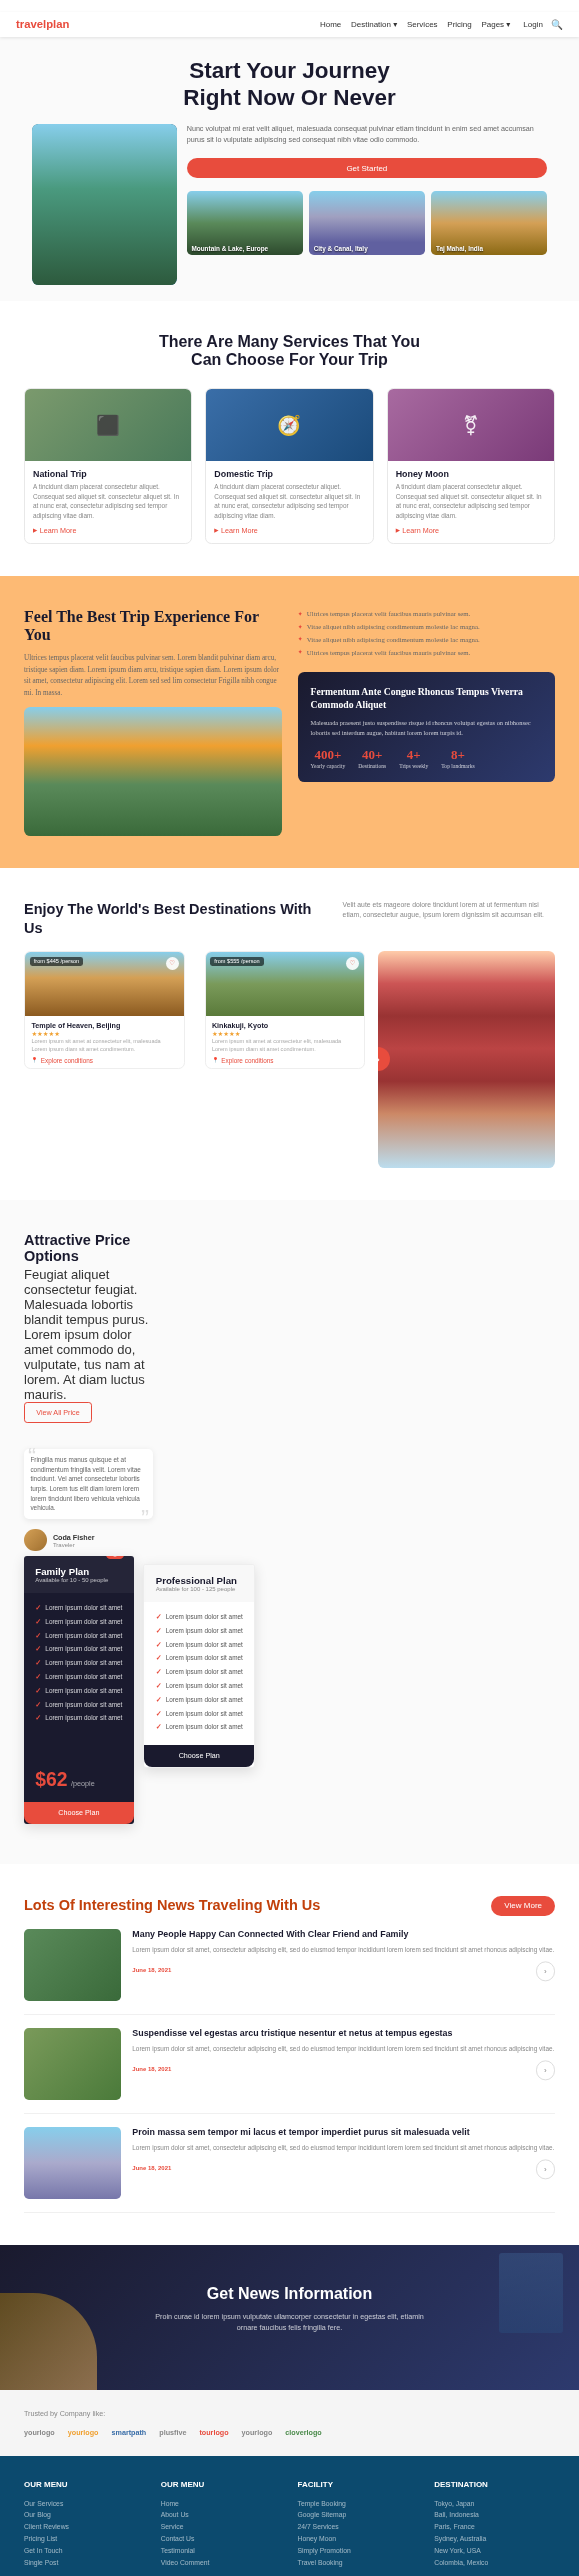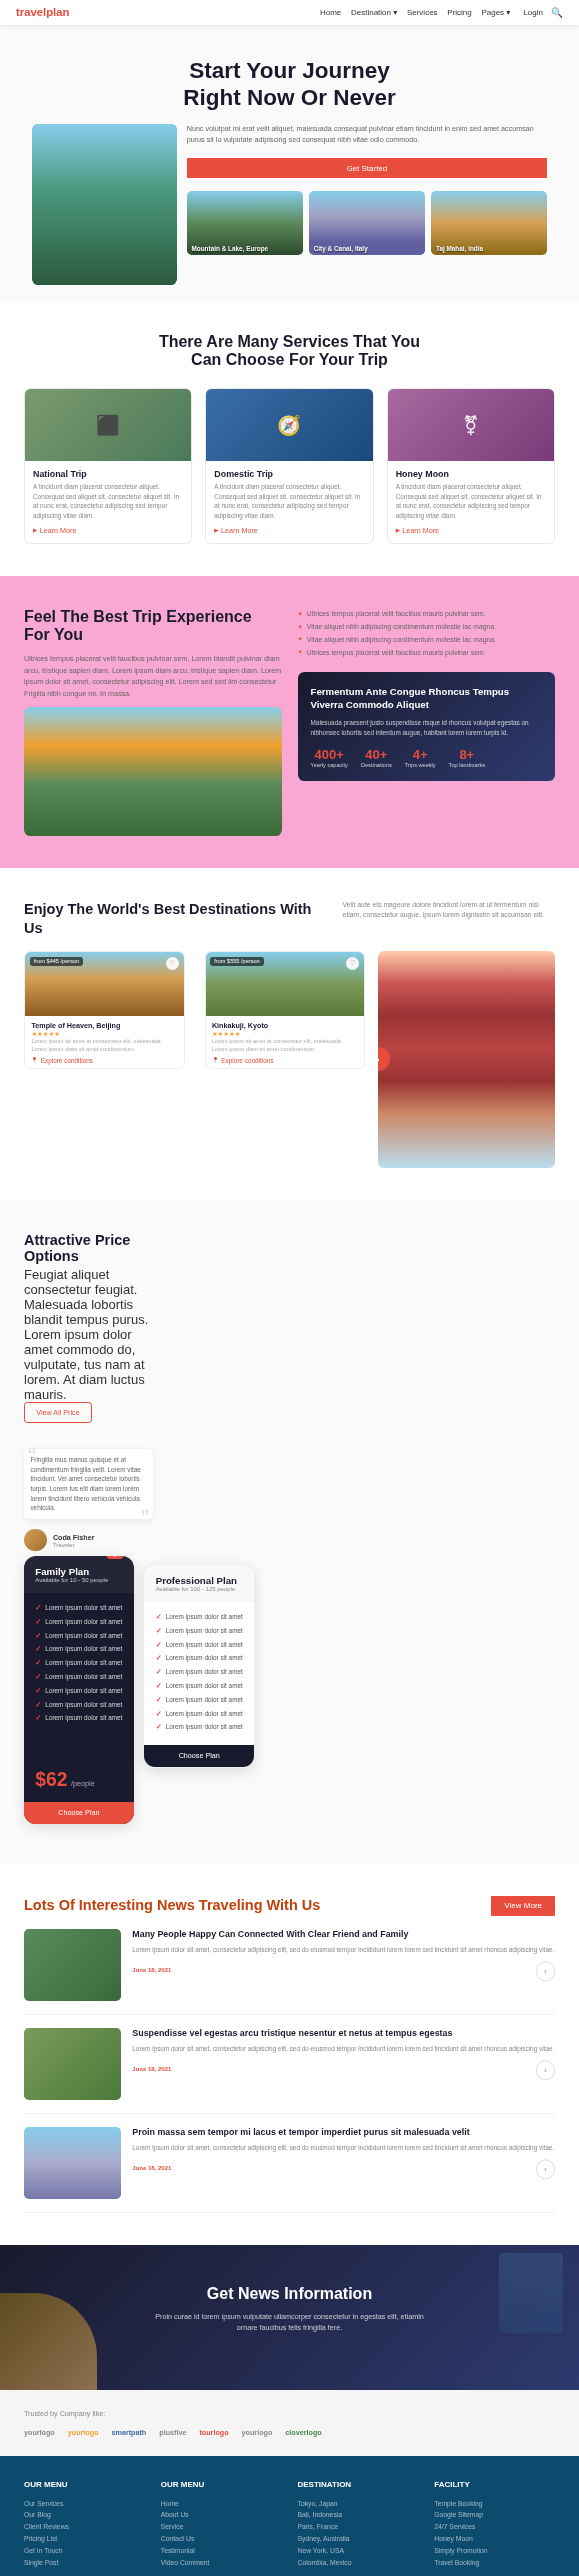--- a/index.html
+++ b/index.html
@@ -1,35 +1,35 @@
 <!DOCTYPE html>
 <html style="font-size:13px"><head>
   <meta charset="utf-8">
   <style>
     * { box-sizing: border-box; margin: 0; padding: 0; }
     body { font-family: 'Segoe UI', Arial, sans-serif; color: #333; background: #fff; width: 579px; margin: 0 auto; }
 
     
-    nav { display: flex; align-items: center; padding: 6.4px 16px; background: #fff; box-shadow: 0 0.8px 3.2px rgba(0,0,0,0.1); position: sticky; top: 0; z-index: 100; }
+    nav { display: flex; align-items: center; padding: 6.4px 16px; background: #fff; box-shadow: 0 0.8px 3.2px rgba(0,0,0,0.1); position: sticky; top: 12px; z-index: 100; }
     .nav-logo { font-size: 11.3px; font-weight: 700; color: #e84c3d; margin-right: auto; }
     .nav-links { display: flex; gap: 9.7px; font-size: 8px; color: #333; }
     .nav-links a { text-decoration: none; color: #333; }
     .nav-actions { display: flex; gap: 8px; align-items: center; font-size: 8px; margin-left: 13px; }
     .nav-actions .login { color: #333; text-decoration: none; }
     .nav-actions .search-icon { font-size: 9.7px; }
 
     
     .hero { text-align: center; padding: 32px 32px 16px; background: #fafafa; }
     .hero h1 { font-size: 22.5px; font-weight: 800; color: #1a1a2e; line-height: 1.2; margin-bottom: 13px; }
     .hero-content { display: flex; gap: 9.7px; align-items: flex-start; margin-top: 13px; }
     .hero-main-img { width: 145px; height: 161px; background: linear-gradient(135deg, #4a90a4, #2d6a8f); border-radius: 6.4px; flex-shrink: 0; overflow: hidden; position: relative; }
     .hero-main-img .waterfall { width: 100%; height: 100%; background: linear-gradient(180deg, #87ceeb 0%, #4a9a7f 40%, #2d5a3d 100%); border-radius: 6.4px; }
     .hero-right { flex: 1; display: flex; flex-direction: column; gap: 6.4px; }
     .hero-text { text-align: left; font-size: 7.2px; color: #666; line-height: 1.5; margin-bottom: 6.4px; }
-    .btn-orange { background: #e84c3d; color: #fff; border: none; padding: 5.6px 13px; border-radius: 1px; font-size: 8px; cursor: pointer; display: inline-block; }
+    .btn-orange { background: #e84c3d; color: #fff; border: none; padding: 5.6px 13px; border-radius: 10px; font-size: 8px; cursor: pointer; display: inline-block; }
     .hero-grid { display: grid; grid-template-columns: 1fr 1fr 1fr; gap: 6.4px; margin-top: 6.4px; }
     .hero-card { border-radius: 4.8px; overflow: hidden; position: relative; height: 64px; }
     .hero-card-img { width: 100%; height: 100%; background: linear-gradient(135deg, #5b8fa8, #2d6a8f); }
     .hero-card-img.mountains { background: linear-gradient(180deg, #87ceeb 0%, #5a8a5a 50%, #2d4a2d 100%); }
     .hero-card-img.city { background: linear-gradient(180deg, #87ceeb 0%, #a0a0c0 40%, #6060a0 80%); }
     .hero-card-img.palace { background: linear-gradient(180deg, #87ceeb 0%, #d4a056 50%, #8b6914 100%); }
     .hero-card-label { position: absolute; bottom: 3.2px; left: 4.8px; color: #fff; font-size: 6.4px; font-weight: 600; text-shadow: 0 0.8px 1.6px rgba(0,0,0,0.7); }
 
     
     .section { padding: 32px 24px; }
@@ -42,21 +42,21 @@
     .service-img.domestic { background: linear-gradient(135deg, #3a6ea8, #1a4a7a); }
     .service-img.honeymoon { background: linear-gradient(135deg, #a86aa0, #7a3a78); }
     .service-icon { position: absolute; top: 50%; left: 50%; transform: translate(-50%,-50%); font-size: 19.3px; color: rgba(255,255,255,0.9); }
     .service-body { padding: 8px; }
     .service-title { font-size: 8.9px; font-weight: 700; margin-bottom: 3.2px; color: #1a1a2e; }
     .service-text { font-size: 6.4px; color: #888; line-height: 1.5; margin-bottom: 4.8px; }
     .learn-more { font-size: 7.2px; color: #e84c3d; text-decoration: none; display: flex; align-items: center; gap: 2.4px; }
     .learn-more::before { content: '▶'; font-size: 5.6px; }
 
     
-    .experience-section { padding: 32px 24px; background: #f9a8d4; }
+    .experience-section { padding: 32px 24px; background: #fdba74; font-family: Liberation Serif, serif; }
     .experience-section h2 { font-size: 16px; font-weight: 700; color: #1a1a2e; margin-bottom: 9.7px; }
     .experience-content { display: flex; gap: 16px; align-items: flex-start; }
     .experience-left { flex: 1; }
     .experience-left p { font-size: 7.2px; color: #666; line-height: 1.6; margin-bottom: 8px; }
     .exp-img { width: 100%; height: 129px; border-radius: 6.4px; background: linear-gradient(180deg, #87ceeb 0%, #f0a030 30%, #5a8a5a 60%, #3a6a3a 100%); margin-top: 8px; }
     .experience-right { flex: 1; }
     .exp-list { list-style: none; margin-bottom: 13px; }
     .exp-list li { font-size: 6.8px; color: #666; padding: 2.4px 0; display: flex; align-items: center; gap: 4px; }
     .exp-list li::before { content: '✦'; color: #e84c3d; font-size: 6.4px; }
     .exp-stats-box { background: linear-gradient(135deg, #1a1a2e, #2d3a6e); border-radius: 6.4px; padding: 13px; color: #fff; }
@@ -99,21 +99,21 @@
     .pricing-left { width: 129px; }
     .testimonial { margin-top: 13px; }
     .testimonial-text { font-size: 6.4px; color: #666; line-height: 1.5; position: relative; padding: 6.4px; background: #fff; border-radius: 4.8px; box-shadow: 0 1.6px 6.4px rgba(0,0,0,0.08); }
     .testimonial-text::before { content: '\201C'; font-size: 24px; color: #e0e0e0; position: absolute; top: -4px; left: 4px; line-height: 1; }
     .testimonial-text::after { content: '\201D'; font-size: 24px; color: #e0e0e0; position: absolute; bottom: -12px; right: 4px; line-height: 1; }
     .testimonial-author { display: flex; align-items: center; gap: 6.4px; margin-top: 9.7px; }
     .avatar { width: 22.5px; height: 22.5px; border-radius: 50%; background: linear-gradient(135deg, #d4a056, #a07030); flex-shrink: 0; }
     .author-name { font-size: 7.2px; font-weight: 600; }
     .author-role { font-size: 6px; color: #888; }
     .plans-container { flex: 1; display: flex; gap: 9.7px; align-items: flex-start; }
-    .plan-card { flex: 1; border-radius: 12px; overflow: hidden; box-shadow: 0 3.2px 13px rgba(0,0,0,0.12); }
+    .plan-card { flex: 1; border-radius: 3px; overflow: hidden; box-shadow: 0 3.2px 13px rgba(0,0,0,0.12); }
     .plan-card.featured { background: #1a1a2e; color: #fff; transform: translateY(-8px); position: relative; }
     .plan-card.professional { background: #fff; border: 0.8px solid #eee; }
     .plan-header { padding: 9.7px 11.3px; background: rgba(255,255,255,0.05); }
     .plan-card.professional .plan-header { background: #f8f8f8; }
     .plan-name { font-size: 9.7px; font-weight: 700; color: #fff; }
     .plan-card.professional .plan-name { color: #1a1a2e; }
     .plan-avail { font-size: 6px; color: rgba(255,255,255,0.7); }
     .plan-card.professional .plan-avail { color: #888; }
     .plan-badge { position: absolute; top: -6.4px; right: 9.7px; background: #e84c3d; color: #fff; font-size: 5.6px; padding: 1.6px 6.4px; border-radius: 8px; }
     .plan-features { padding: 8px 11.3px; }
@@ -480,39 +480,39 @@
       <ul>
         <li>Home</li>
         <li>About Us</li>
         <li>Service</li>
         <li>Contact Us</li>
         <li>Testimonial</li>
         <li>Video Comment</li>
       </ul>
     </div>
     <div class="footer-col">
+      <h4>Facility</h4>
+      <ul>
+        <li>Temple Booking</li>
+        <li>Google Sitemap</li>
+        <li>24/7 Services</li>
+        <li>Honey Moon</li>
+        <li>Simply Promotion</li>
+        <li>Travel Booking</li>
+      </ul>
+    </div>
+    <div class="footer-col">
       <h4>Destination</h4>
       <ul>
         <li>Tokyo, Japan</li>
         <li>Bali, Indonesia</li>
         <li>Paris, France</li>
         <li>Sydney, Australia</li>
         <li>New York, USA</li>
         <li>Colombia, Mexico</li>
       </ul>
     </div>
-    <div class="footer-col">
-      <h4>Facility</h4>
-      <ul>
-        <li>Temple Booking</li>
-        <li>Google Sitemap</li>
-        <li>24/7 Services</li>
-        <li>Honey Moon</li>
-        <li>Simply Promotion</li>
-        <li>Travel Booking</li>
-      </ul>
-    </div>
   </div>
   <div class="footer-bottom">
     <span>Copyright © 2024 travelplan Technology</span>
   </div>
 </footer>
 
 
 </body></html>

